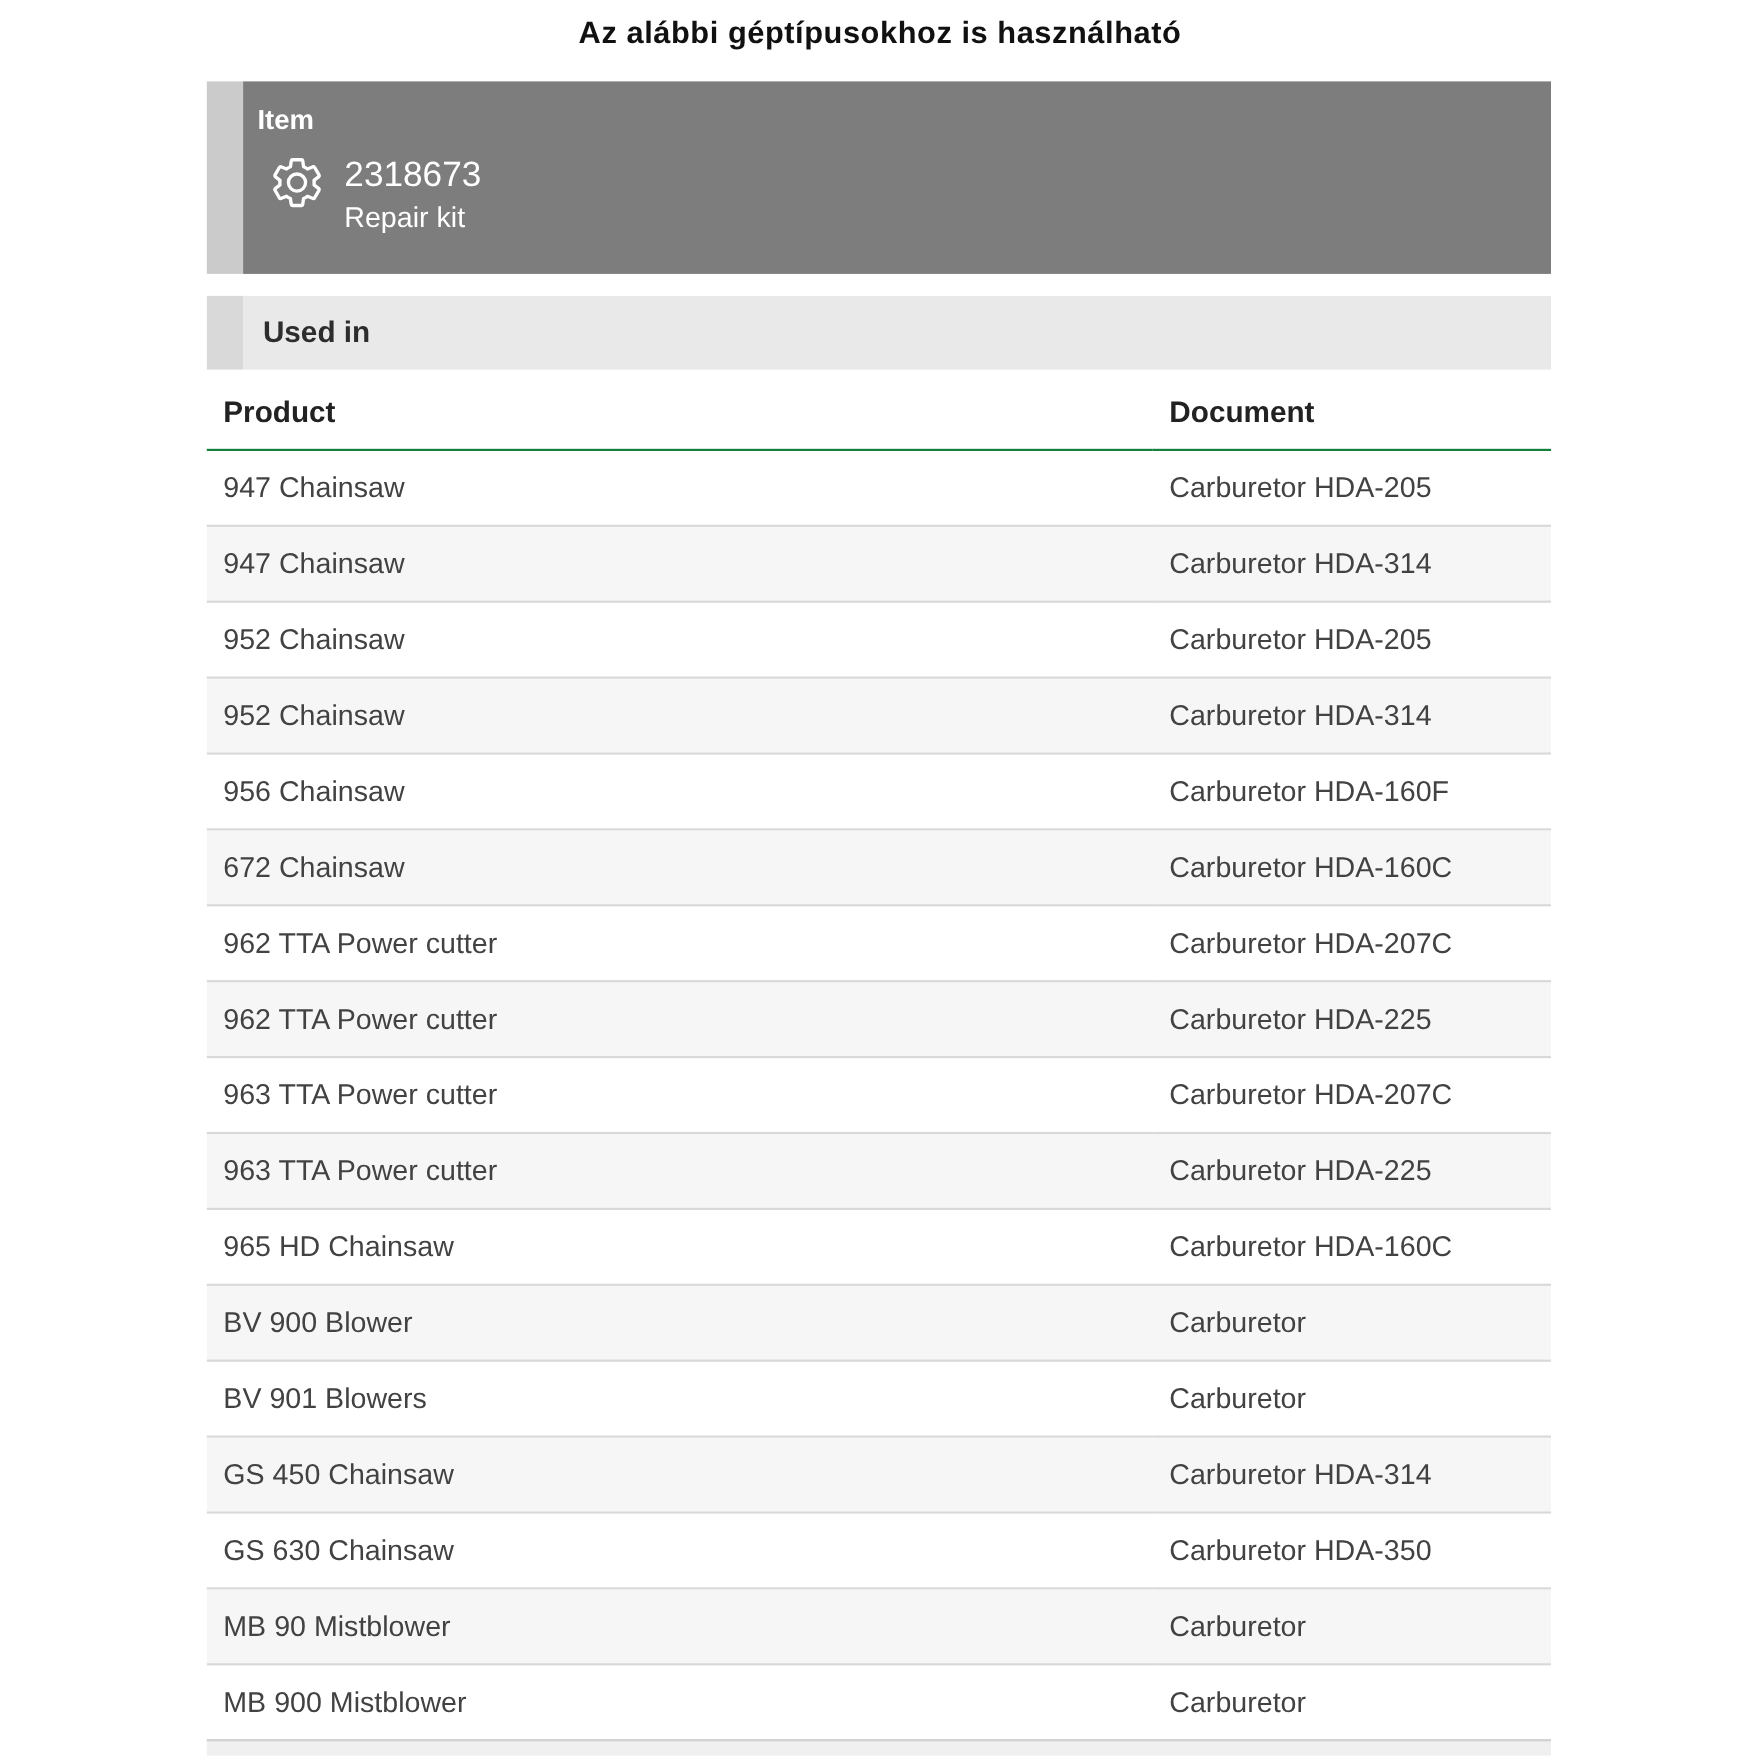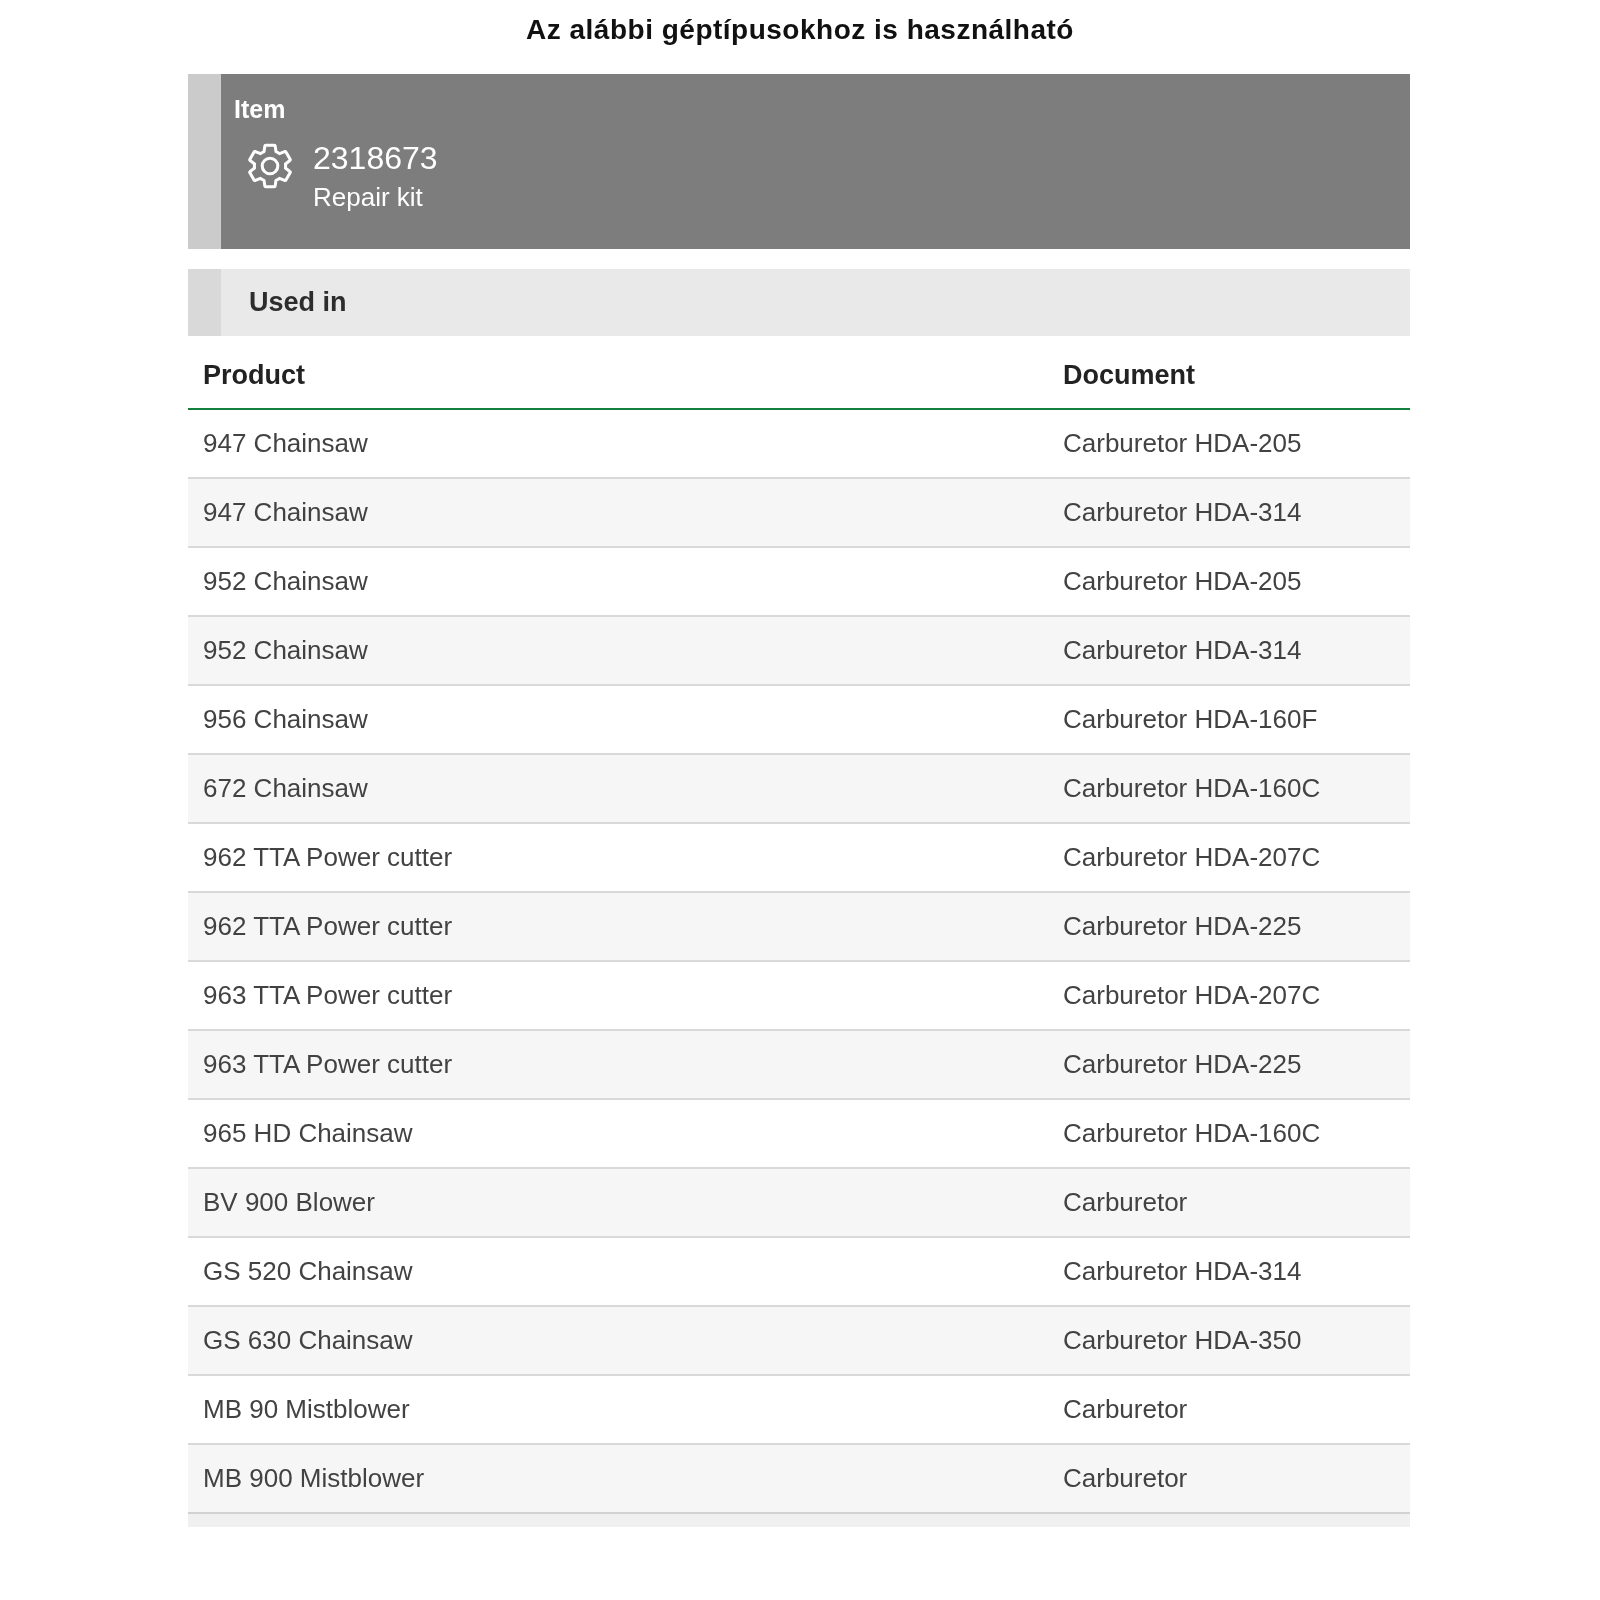--- a/index.html
+++ b/index.html
@@ -77,21 +77,21 @@
   .bar-strip {
     width: 33px;
     background: var(--bar-strip, #d9d9d9);
     flex: 0 0 auto;
   }
   .bar-body {
     flex: 1;
     background: var(--bar-bg, #e9e9e9);
     display: flex;
     align-items: center;
-    padding-left: 28px;
+    padding-left: 18px;
   }
   .bar-label {
     font-size: 27px;
     font-weight: bold;
     color: #2d2d2d;
   }
   
   table.usedin-table {
     width: 100%;
     border-collapse: collapse;
@@ -222,23 +222,27 @@
   <tr>
     <td>965 HD Chainsaw</td>
     <td>Carburetor HDA-160C</td>
   </tr>
 
   <tr>
     <td>BV 900 Blower</td>
     <td>Carburetor</td>
   </tr>
 
-
-  <tr>
-    <td>GS 520 Chainsaw</td>
+  <tr>
+    <td>BV 901 Blowers</td>
+    <td>Carburetor</td>
+  </tr>
+
+  <tr>
+    <td>GS 450 Chainsaw</td>
     <td>Carburetor HDA-314</td>
   </tr>
 
   <tr>
     <td>GS 630 Chainsaw</td>
     <td>Carburetor HDA-350</td>
   </tr>
 
   <tr>
     <td>MB 90 Mistblower</td>

